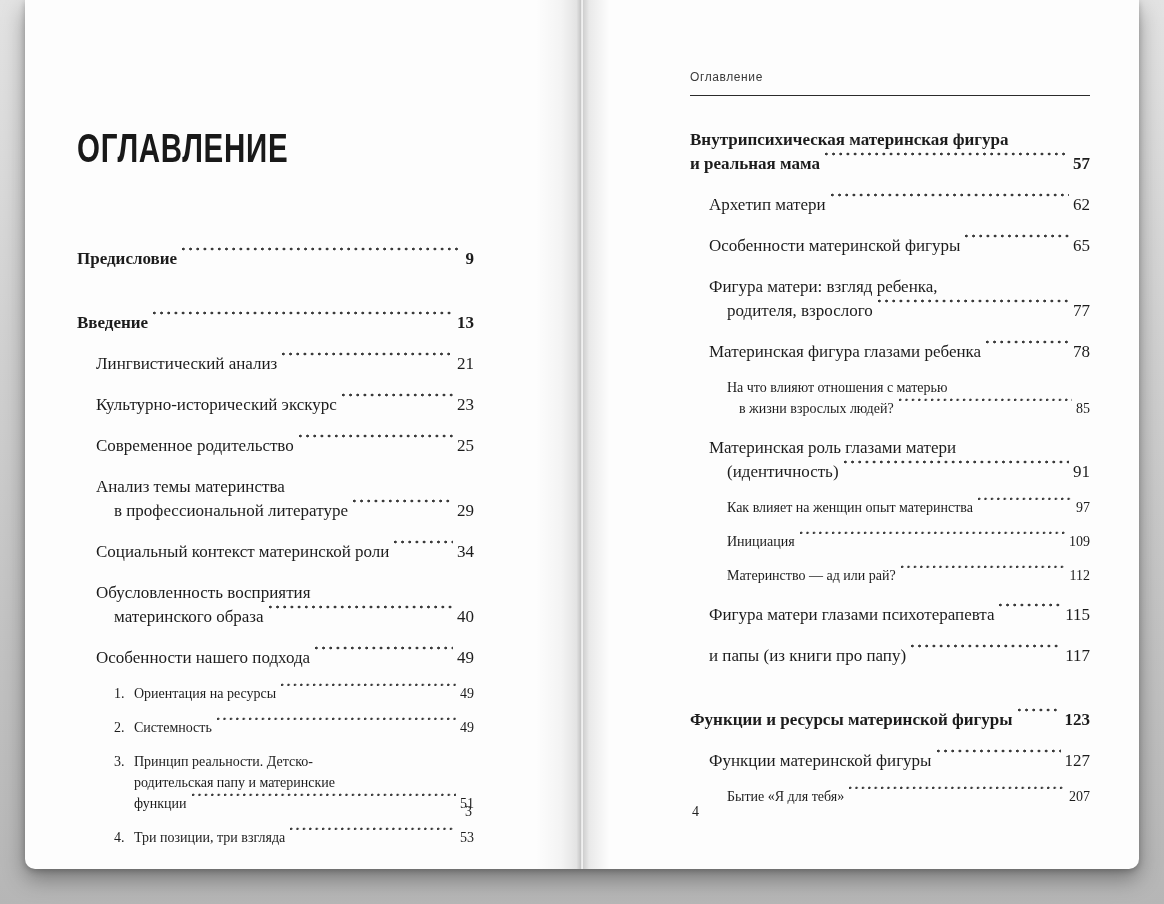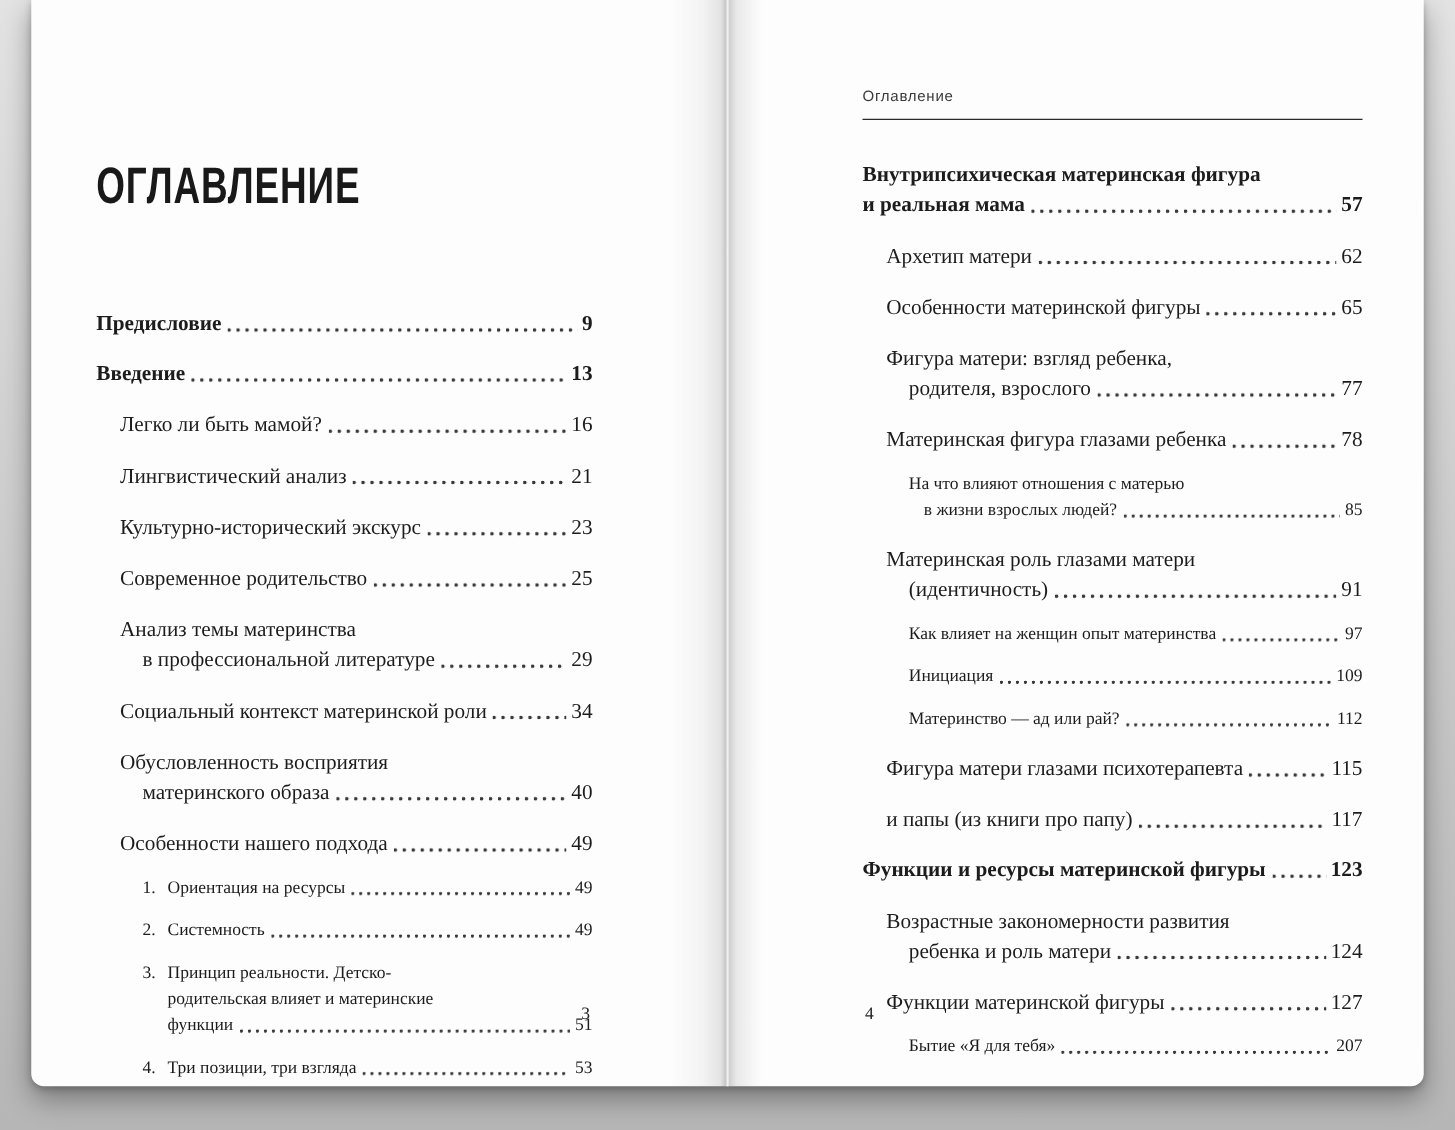--- a/index.html
+++ b/index.html
@@ -51,32 +51,32 @@
     font-family: "Liberation Sans", "DejaVu Sans", sans-serif;
     font-size: 12px; letter-spacing: 0.6px; color: #3a3a3a;
     padding-bottom: 11px; border-bottom: 1.5px solid #2b2b2b;
   }
 
   .entries-left  { margin-top: 78px; }
   .entries-right { margin-top: 32px; }
 
   .entry { display: flex; }
   .entry.bold { font-weight: 700; }
-  .l0 { margin-top: 16px; font-size: 17px; line-height: 24px; }
+  .l0 { margin-top: 40px; font-size: 17px; line-height: 24px; }
   .l1 { margin-top: 17px; margin-left: 19px; font-size: 17px; line-height: 24px; }
   .l2 { margin-top: 13px;  margin-left: 37px; font-size: 14px; line-height: 21px; }
   .entries > .entry:first-child { margin-top: 3px; }
 
   .marker { flex: none; width: 20px; }
   .entry-body { flex: 1; min-width: 0; }
   .pre-line, .toc-line { white-space: nowrap; }
   .entry.ci .entry-body > :not(:first-child) { padding-left: 18px; }
   .entry.l2.ci .entry-body > :not(:first-child) { padding-left: 12px; }
 
-  .toc-line { display: flex; align-items: flex-end; }
+  .toc-line { display: flex; align-items: flex-start; }
   .label { flex: none; }
   .leader {
     flex: 1 1 auto; min-width: 8px; height: 4px; margin: 0 4px 5px 5px;
     background-image: radial-gradient(circle at 1.3px 2px, #3a3a3a 1.2px, rgba(0,0,0,0) 1.7px);
     background-size: 7.2px 4px; background-repeat: repeat-x; background-position: left bottom;
   }
   .l2 .leader {
     margin-bottom: 4px;
     background-image: radial-gradient(circle at 1.1px 1.8px, #3a3a3a 1.05px, rgba(0,0,0,0) 1.5px);
     background-size: 6.4px 4px;
@@ -109,29 +109,20 @@
               <div class="toc-line">
                 <span class="label">Введение</span>
                 <span class="leader"></span>
                 <span class="pagenum">13</span>
               </div>
             </div>
           </div>
           <div class="entry l1">
             <div class="entry-body">
               <div class="toc-line">
-                <span class="label">Легко ли быть мамой?</span>
-                <span class="leader"></span>
-                <span class="pagenum">16</span>
-              </div>
-            </div>
-          </div>
-          <div class="entry l1">
-            <div class="entry-body">
-              <div class="toc-line">
                 <span class="label">Лингвистический анализ</span>
                 <span class="leader"></span>
                 <span class="pagenum">21</span>
               </div>
             </div>
           </div>
           <div class="entry l1">
             <div class="entry-body">
               <div class="toc-line">
                 <span class="label">Культурно-исторический экскурс</span>
@@ -204,21 +195,21 @@
                 <span class="label">Системность</span>
                 <span class="leader"></span>
                 <span class="pagenum">49</span>
               </div>
             </div>
           </div>
           <div class="entry l2">
             <span class="marker">3.</span>
             <div class="entry-body">
               <div class="pre-line">Принцип реальности. Детско-</div>
-              <div class="pre-line">родительская влияет и материнские</div>
+              <div class="pre-line">родительская папу и материнские</div>
               <div class="toc-line">
                 <span class="label">функции</span>
                 <span class="leader"></span>
                 <span class="pagenum">51</span>
               </div>
             </div>
           </div>
           <div class="entry l2">
             <span class="marker">4.</span>
             <div class="entry-body">
@@ -354,30 +345,20 @@
           </div>
           <div class="entry l0 bold">
             <div class="entry-body">
               <div class="toc-line">
                 <span class="label">Функции и ресурсы материнской фигуры</span>
                 <span class="leader"></span>
                 <span class="pagenum">123</span>
               </div>
             </div>
           </div>
-          <div class="entry l1 ci">
-            <div class="entry-body">
-              <div class="pre-line">Возрастные закономерности развития</div>
-              <div class="toc-line">
-                <span class="label">ребенка и роль матери</span>
-                <span class="leader"></span>
-                <span class="pagenum">124</span>
-              </div>
-            </div>
-          </div>
           <div class="entry l1">
             <div class="entry-body">
               <div class="toc-line">
                 <span class="label">Функции материнской фигуры</span>
                 <span class="leader"></span>
                 <span class="pagenum">127</span>
               </div>
             </div>
           </div>
           <div class="entry l2">

